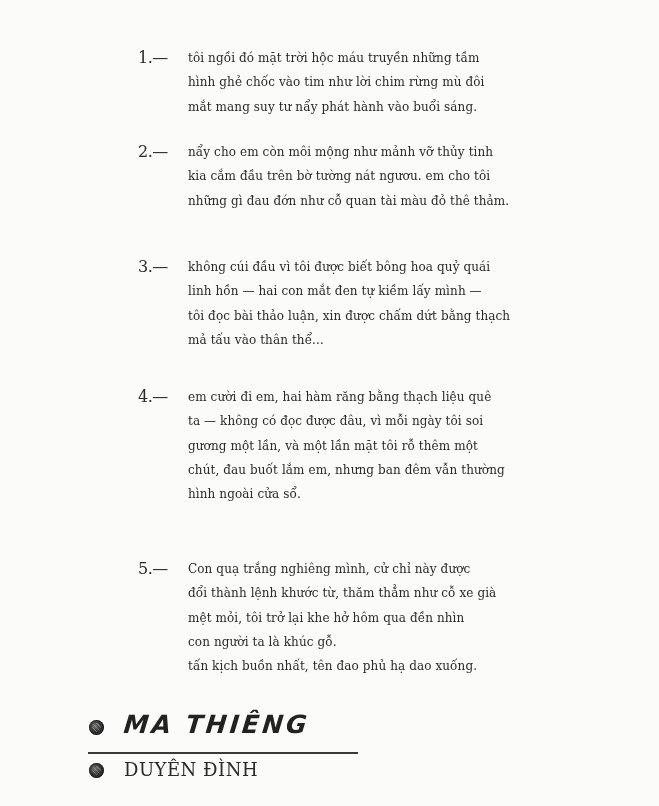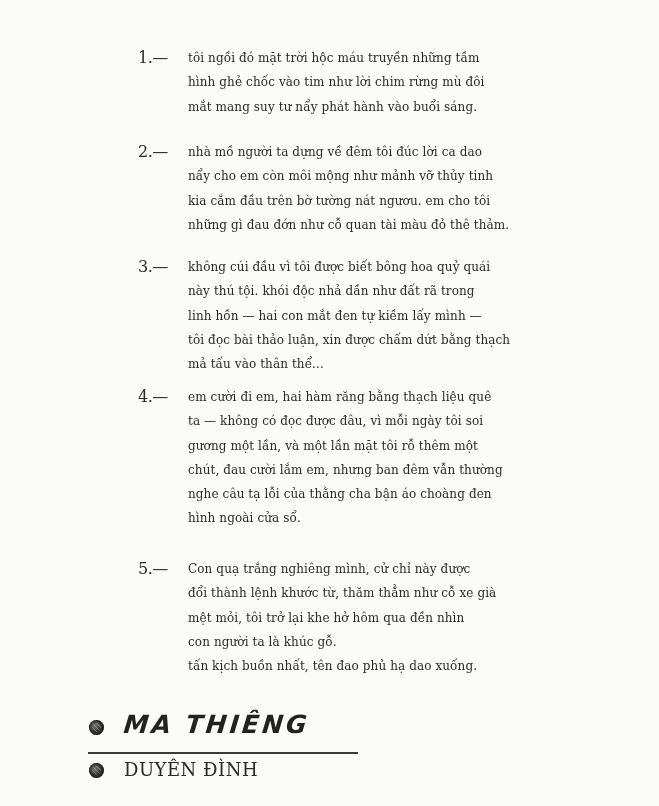--- a/index.html
+++ b/index.html
@@ -111,46 +111,43 @@
     <div class="lines">
       <span class="line">tôi ngồi đó mặt trời hộc máu truyền những tầm</span>
       <span class="line">hình ghẻ chốc vào tim như lời chim rừng mù đôi</span>
       <span class="line">mắt mang suy tư nẩy phát hành vào buổi sáng.</span>
     </div>
   </div>
 
   <div class="stanza" id="s2">
     <span class="num">2.—</span>
     <div class="lines">
-      <span class="line">nhà mồ người ta dựng về đêm tôi đúc lời ca dao</span>
       <span class="line">nẩy cho em còn môi mộng như mảnh vỡ thủy tinh</span>
       <span class="line">kia cắm đầu trên bờ tường nát ngươu. em cho tôi</span>
       <span class="line">những gì đau đớn như cỗ quan tài màu đỏ thê thảm.</span>
     </div>
   </div>
 
   <div class="stanza" id="s3">
     <span class="num">3.—</span>
     <div class="lines">
       <span class="line">không cúi đầu vì tôi được biết bông hoa quỷ quái</span>
-      <span class="line">này thú tội. khói độc nhả dần như đất rã trong</span>
       <span class="line">linh hồn — hai con mắt đen tự kiềm lấy mình —</span>
       <span class="line">tôi đọc bài thảo luận, xin được chấm dứt bằng thạch</span>
       <span class="line">mả tấu vào thân thể...</span>
     </div>
   </div>
 
   <div class="stanza" id="s4">
     <span class="num">4.—</span>
     <div class="lines">
       <span class="line">em cười đi em, hai hàm răng bằng thạch liệu quê</span>
       <span class="line">ta — không có đọc được đâu, vì mỗi ngày tôi soi</span>
       <span class="line">gương một lần, và một lần mặt tôi rỗ thêm một</span>
-      <span class="line">chút, đau cười lắm em, nhưng ban đêm vẫn thường</span>
-      <span class="line">nghe câu tạ lỗi của thằng cha bận áo choàng đen</span>
+      <span class="line">chút, đau buốt lắm em, nhưng ban đêm vẫn thường</span>
       <span class="line">hình ngoài cửa sổ.</span>
     </div>
   </div>
 
   <div class="stanza" id="s5">
     <span class="num">5.—</span>
     <div class="lines">
       <span class="line">Con quạ trắng nghiêng mình, cử chỉ này được</span>
       <span class="line">đổi thành lệnh khước từ, thăm thẳm như cỗ xe già</span>
       <span class="line">mệt mỏi, tôi trở lại khe hở hôm qua đền nhìn</span>

